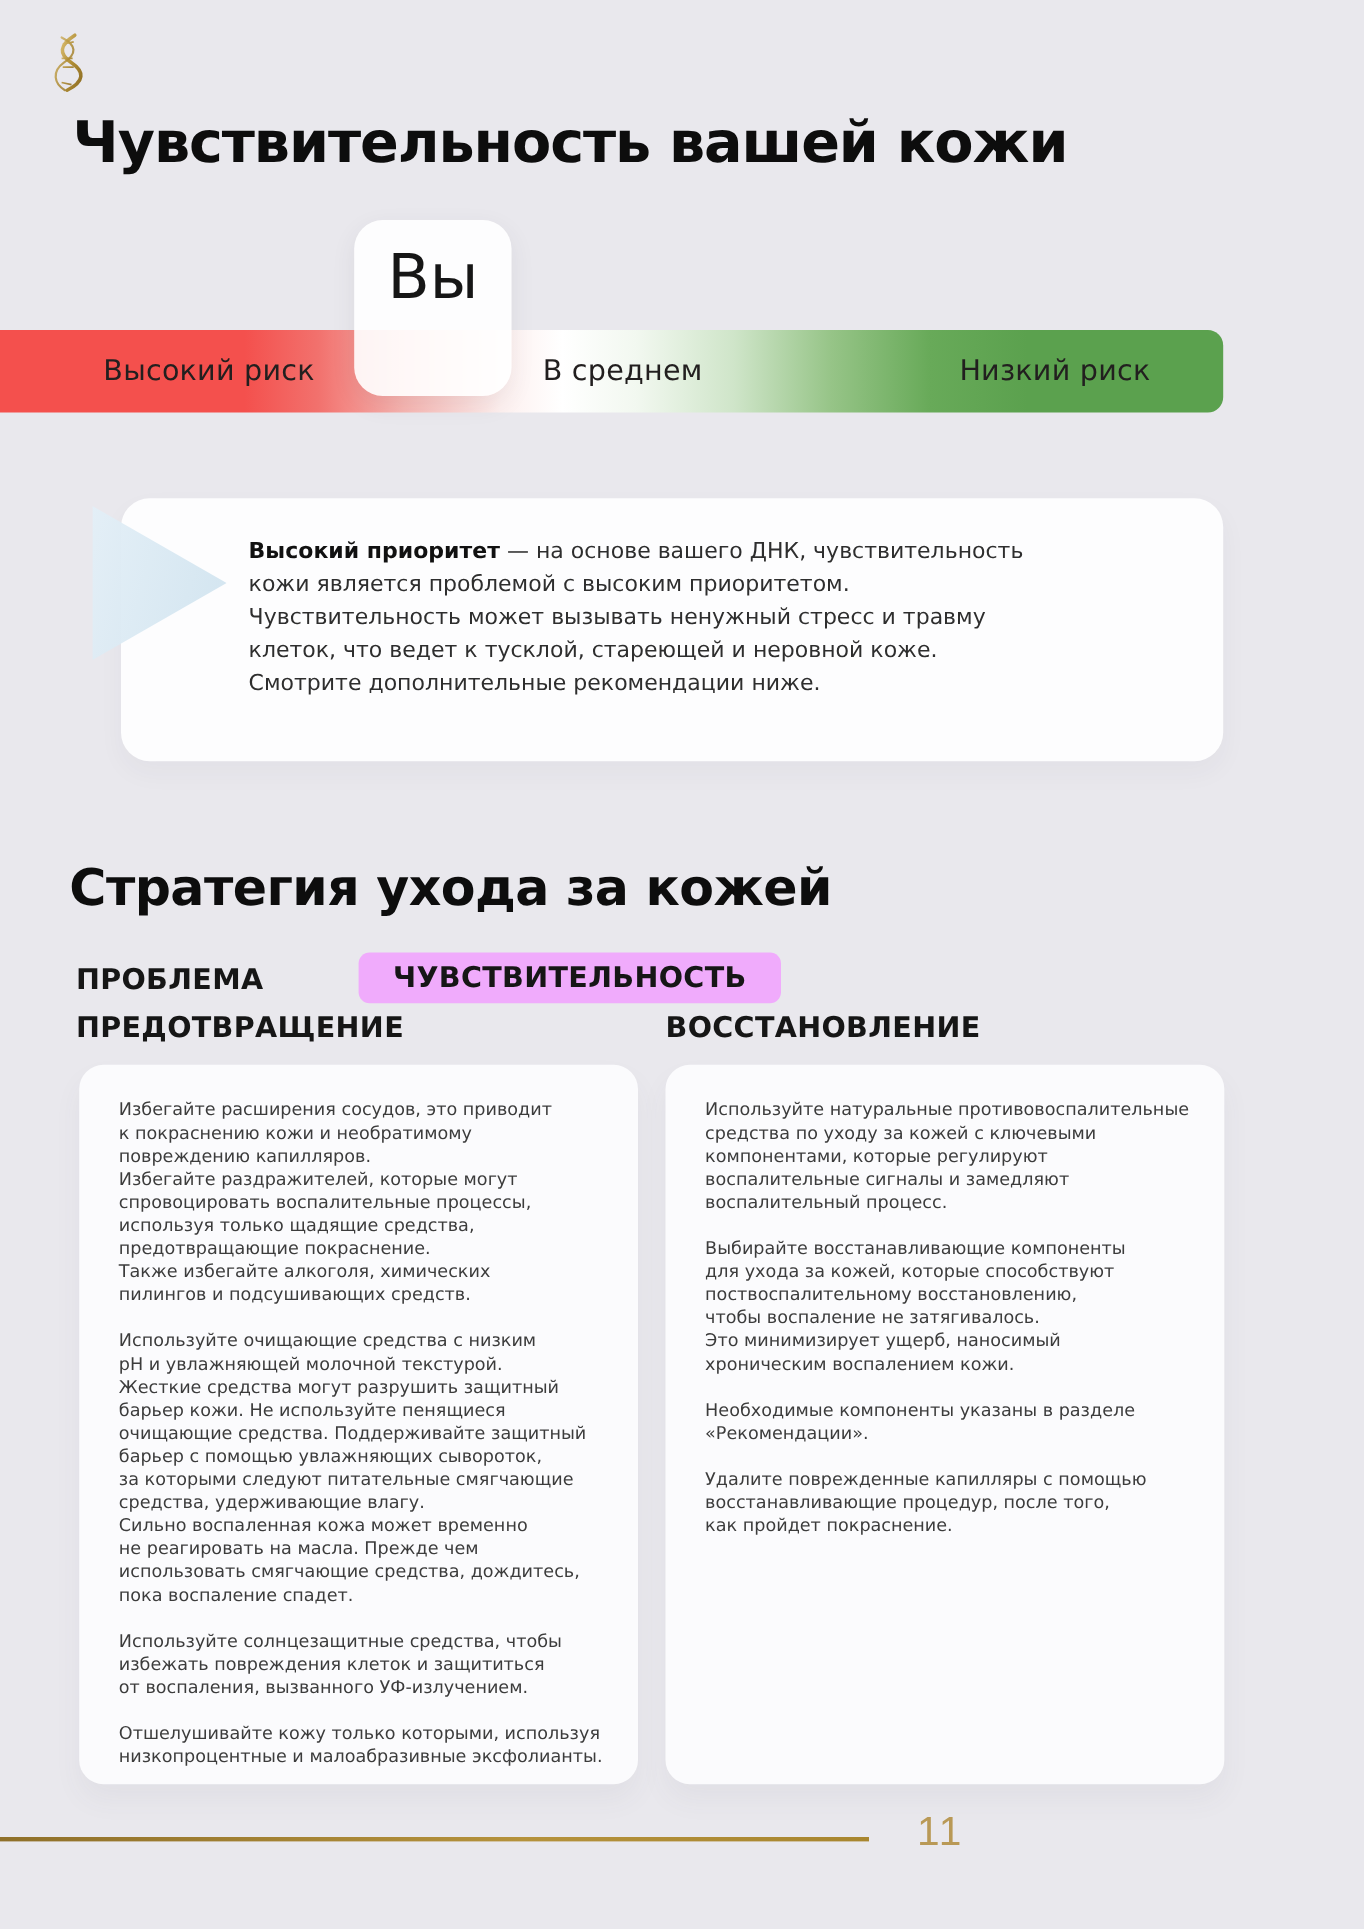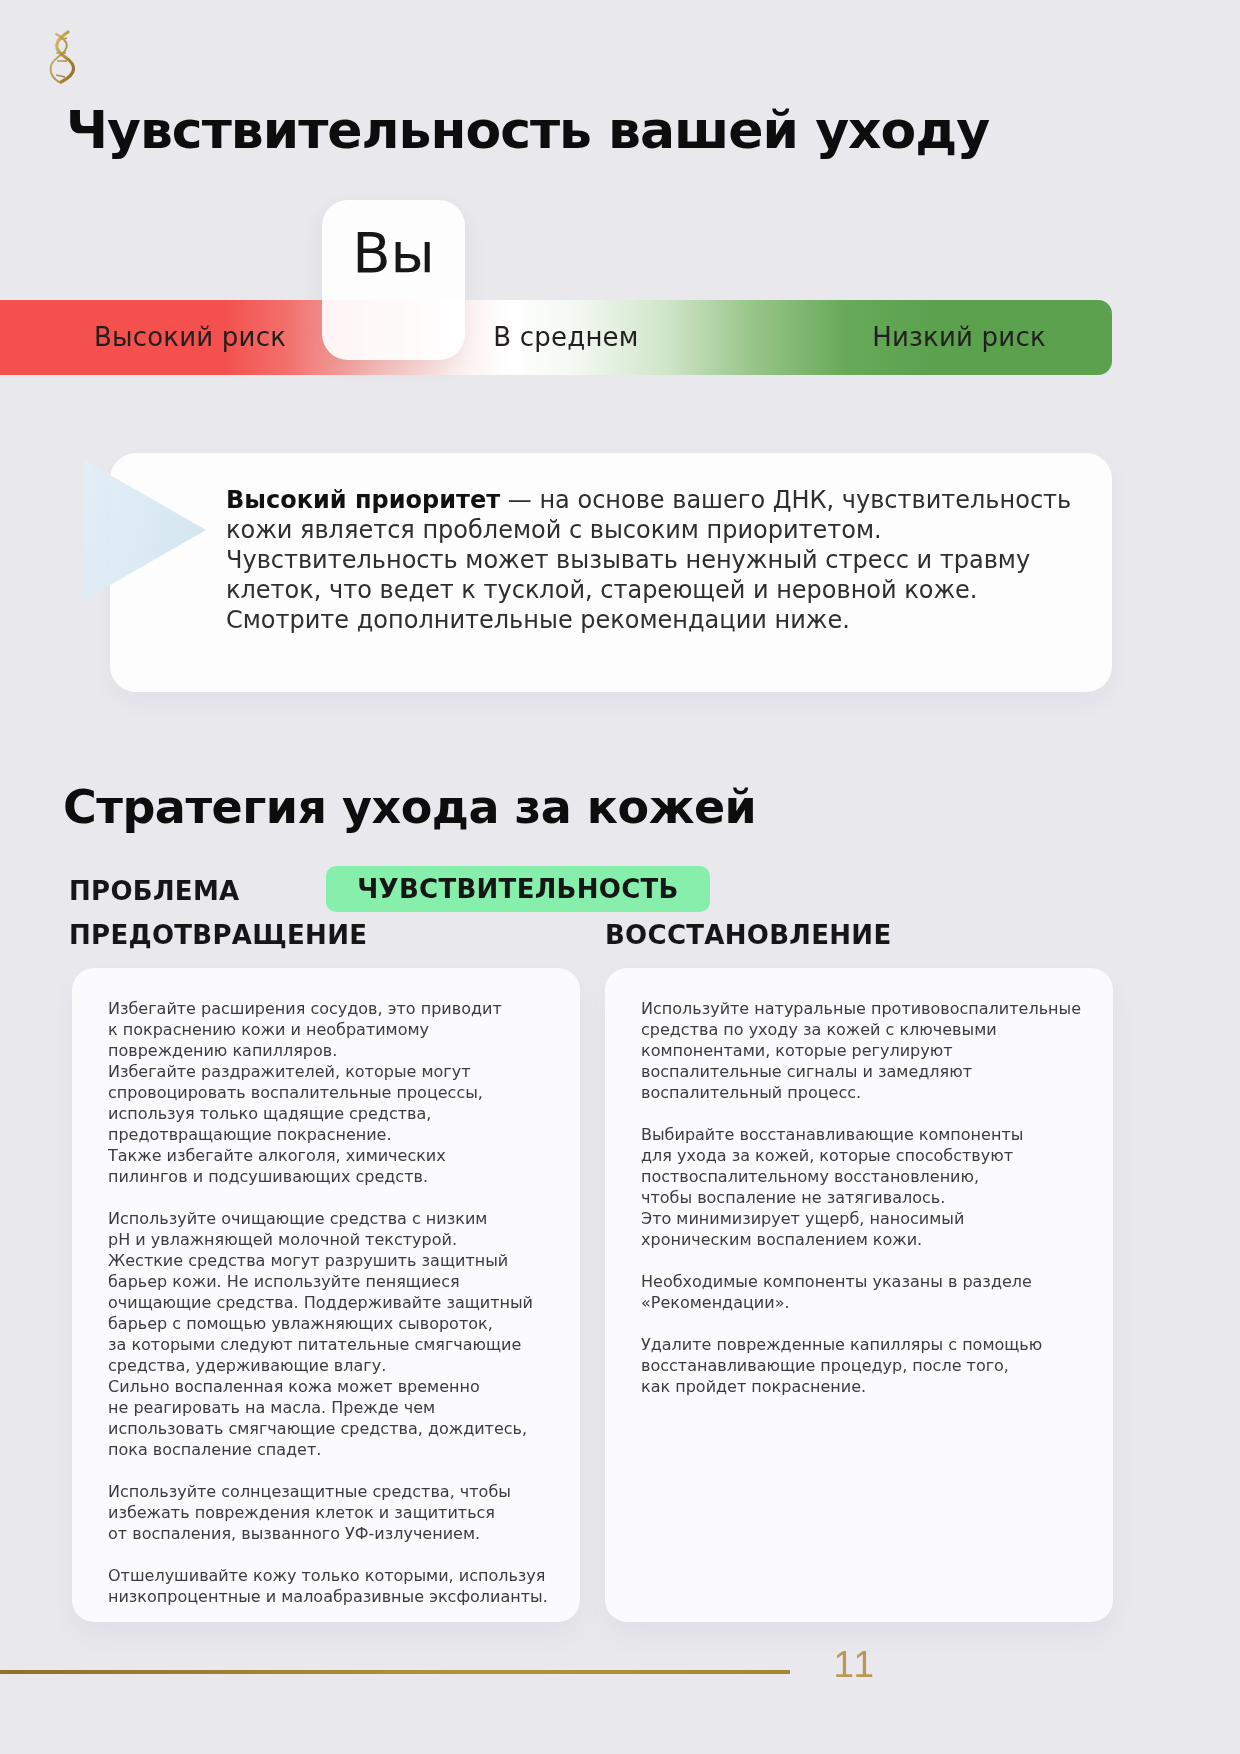--- a/index.html
+++ b/index.html
@@ -51,37 +51,37 @@
   .risk-lbl.low{left:819px;}
 
   
   .callout{
     left:110px;top:453px;width:1002px;height:239px;
     background:#fdfdfe;border-radius:26px;z-index:2;
     box-shadow:0 10px 24px rgba(60,60,80,0.04);
   }
   .callout-text{
     position:absolute;left:116px;top:32px;width:856px;
-    font-size:24px;line-height:30px;color:#2e2e2e;
+    font-size:20px;line-height:30px;color:#2e2e2e;
   }
   .callout-text strong{font-weight:700;color:#111;}
   .prewrap{white-space:pre-line;}
   .tri{left:84px;top:460px;width:122px;height:140px;z-index:4;}
 
   
   .h2{
     left:63px;top:780px;width:1000px;
     font-size:46px;font-weight:800;letter-spacing:-0.5px;color:#0d0d0d;
   }
   .row-label{
     left:69px;top:876px;font-size:26px;font-weight:700;color:#161616;letter-spacing:0.3px;
   }
   .pill{
     left:326px;top:866px;width:384px;height:46px;
-    background:#86efac;border-radius:10px;
+    background:#f0abfc;border-radius:10px;
     text-align:center;line-height:46px;
     font-size:26px;font-weight:700;color:#161616;letter-spacing:0.3px;
   }
   .col-header{
     top:920px;font-size:26px;font-weight:700;color:#161616;letter-spacing:0.3px;
   }
   .col-header.left{left:69px;}
   .col-header.right{left:605px;}
 
   
@@ -120,21 +120,21 @@
       <stop offset="0" stop-color="#d9bd72"></stop>
       <stop offset="0.5" stop-color="#b08d35"></stop>
       <stop offset="1" stop-color="#8f6f25"></stop>
     </linearGradient>
   </defs>
   <path d="M24 4 C10 13 9 21 21 29 C33 37 33 46 17 54" fill="none" stroke="url(#gold)" stroke-width="3.2" stroke-linecap="round"></path>
   <path d="M12 6 C26 13 26 21 14 29 C3 37 5 48 15 54" fill="none" stroke="url(#gold)" stroke-width="2" stroke-linecap="round" opacity="0.85"></path>
   <path d="M13 12 L23 10 M12 25 L22 25 M13 33 L23 33 M12 47 L21 49" stroke="url(#gold)" stroke-width="1.6" opacity="0.9"></path>
 </svg>
 
-<div class="abs h1">Чувствительность вашей уходу</div>
+<div class="abs h1">Чувствительность вашей кожи</div>
 
 <div class="abs risk-bar">
   <span class="risk-lbl high">Высокий риск</span>
   <span class="risk-lbl low">Низкий риск</span>
   <span class="risk-lbl avg">В среднем</span>
 </div>
 
 <div class="abs you-card">
   <span class="you">Вы</span>
 </div>

